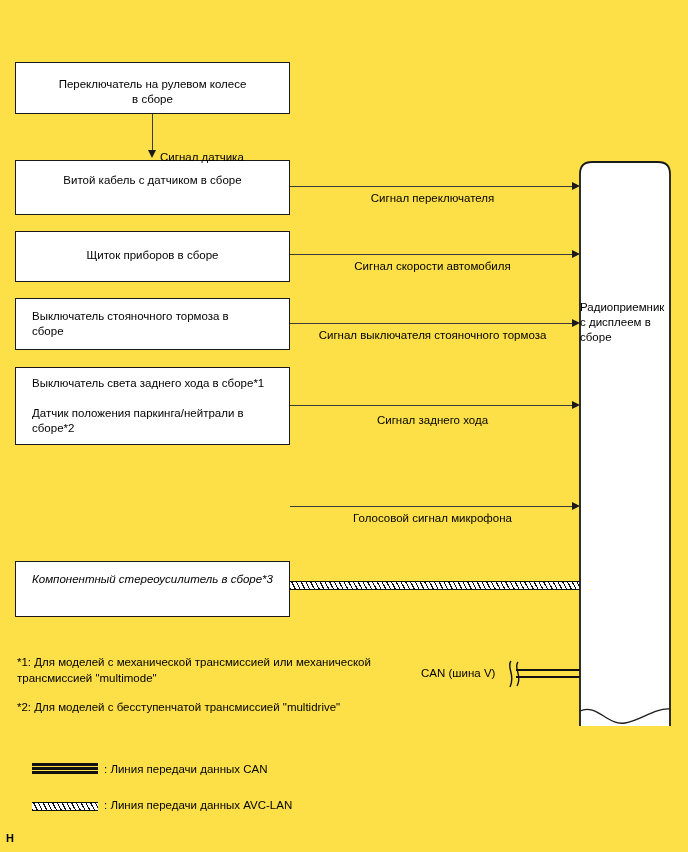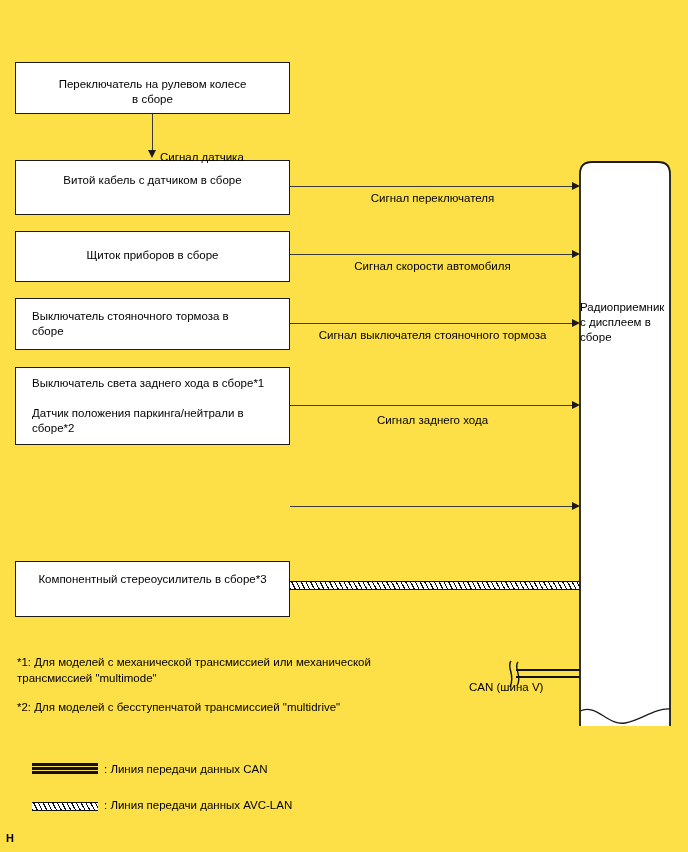--- a/index.html
+++ b/index.html
@@ -188,21 +188,21 @@
 
   <div class="comp-box" style="left:15px; top:367px; width:275px; height:78px;">
     <div class="comp-text leftish" style="top:8px;">Выключатель света заднего хода в сборе*1
 
 Датчик положения паркинга/нейтрали в
 сборе*2</div>
   </div>
 
 
   <div class="comp-box" style="left:15px; top:561px; width:275px; height:56px;">
-    <div class="comp-text centered" style="top:10px;">Компонентный стереоусилитель в сборе*3</div>
+    <div class="comp-text centered" style="top:10px;font-style:italic;">Компонентный стереоусилитель в сборе*3</div>
   </div>
 
   <div class="vline" style="left:152px; top:114px; height:38px;"></div>
   <div class="vhead" style="left:147.5px; top:150px;"></div>
   <div class="sig-label" style="left:160px; top:136px; text-align:center;margin-top:14px;">Сигнал датчика</div>
 
   <div class="sig-line" style="left:290px; top:186px; width:285px;"></div>
   <div class="sig-head" style="left:572px; top:182px;"></div>
   <div class="sig-label" style="left:290px; top:191px; width:285px;">Сигнал переключателя</div>
 
@@ -213,30 +213,31 @@
   <div class="sig-line" style="left:290px; top:323px; width:285px;"></div>
   <div class="sig-head" style="left:572px; top:319px;"></div>
   <div class="sig-label" style="left:290px; top:328px; width:285px;">Сигнал выключателя стояночного тормоза</div>
 
   <div class="sig-line" style="left:290px; top:405px; width:285px;"></div>
   <div class="sig-head" style="left:572px; top:401px;"></div>
   <div class="sig-label" style="left:290px; top:413px; width:285px;">Сигнал заднего хода</div>
 
   <div class="sig-line" style="left:290px; top:506px; width:285px;"></div>
   <div class="sig-head" style="left:572px; top:502px;"></div>
+  <div class="sig-label" style="left:290px; top:511px; width:285px;">Голосовой сигнал микрофона</div>
 
   <div class="avc-band" style="left:290px; top:581px; width:290px; height:9px;"></div>
 
   <div class="can-rail" style="left:516px; top:669px; width:64px;"></div>
   <div class="can-rail" style="left:516px; top:676px; width:64px;"></div>
   <svg style="position:absolute; left:501px; top:660px;" width="20" height="28" viewBox="0 0 20 28">
     <path d="M10,1 C5,7 15,15 9,27" fill="none" stroke="#111" stroke-width="1.4"></path>
     <path d="M17,2 C12,8 22,16 16,26" fill="none" stroke="#111" stroke-width="1.4"></path>
   </svg>
-  <div class="can-label" style="left:421px; top:681px;margin-left:48px;">CAN (шина V)</div>
+  <div class="can-label" style="left:421px; top:667px;">CAN (шина V)</div>
 
   <div class="receiver">
     <svg width="96" height="566" viewBox="0 0 96 566">
       <path d="M2,566 L2,14 Q2,2 14,2 L80,2 Q92,2 92,14 L92,566" fill="#ffffff" stroke="#1a1a1a" stroke-width="1.8"></path>
       <path d="M2,551 C18,543 30,566 47,563 C64,560 76,548 92,549" fill="#ffffff" stroke="#1a1a1a" stroke-width="1.3"></path>
     </svg>
     <div class="receiver-label">Радиоприемник
 с дисплеем в
 сборе</div>
   </div>

